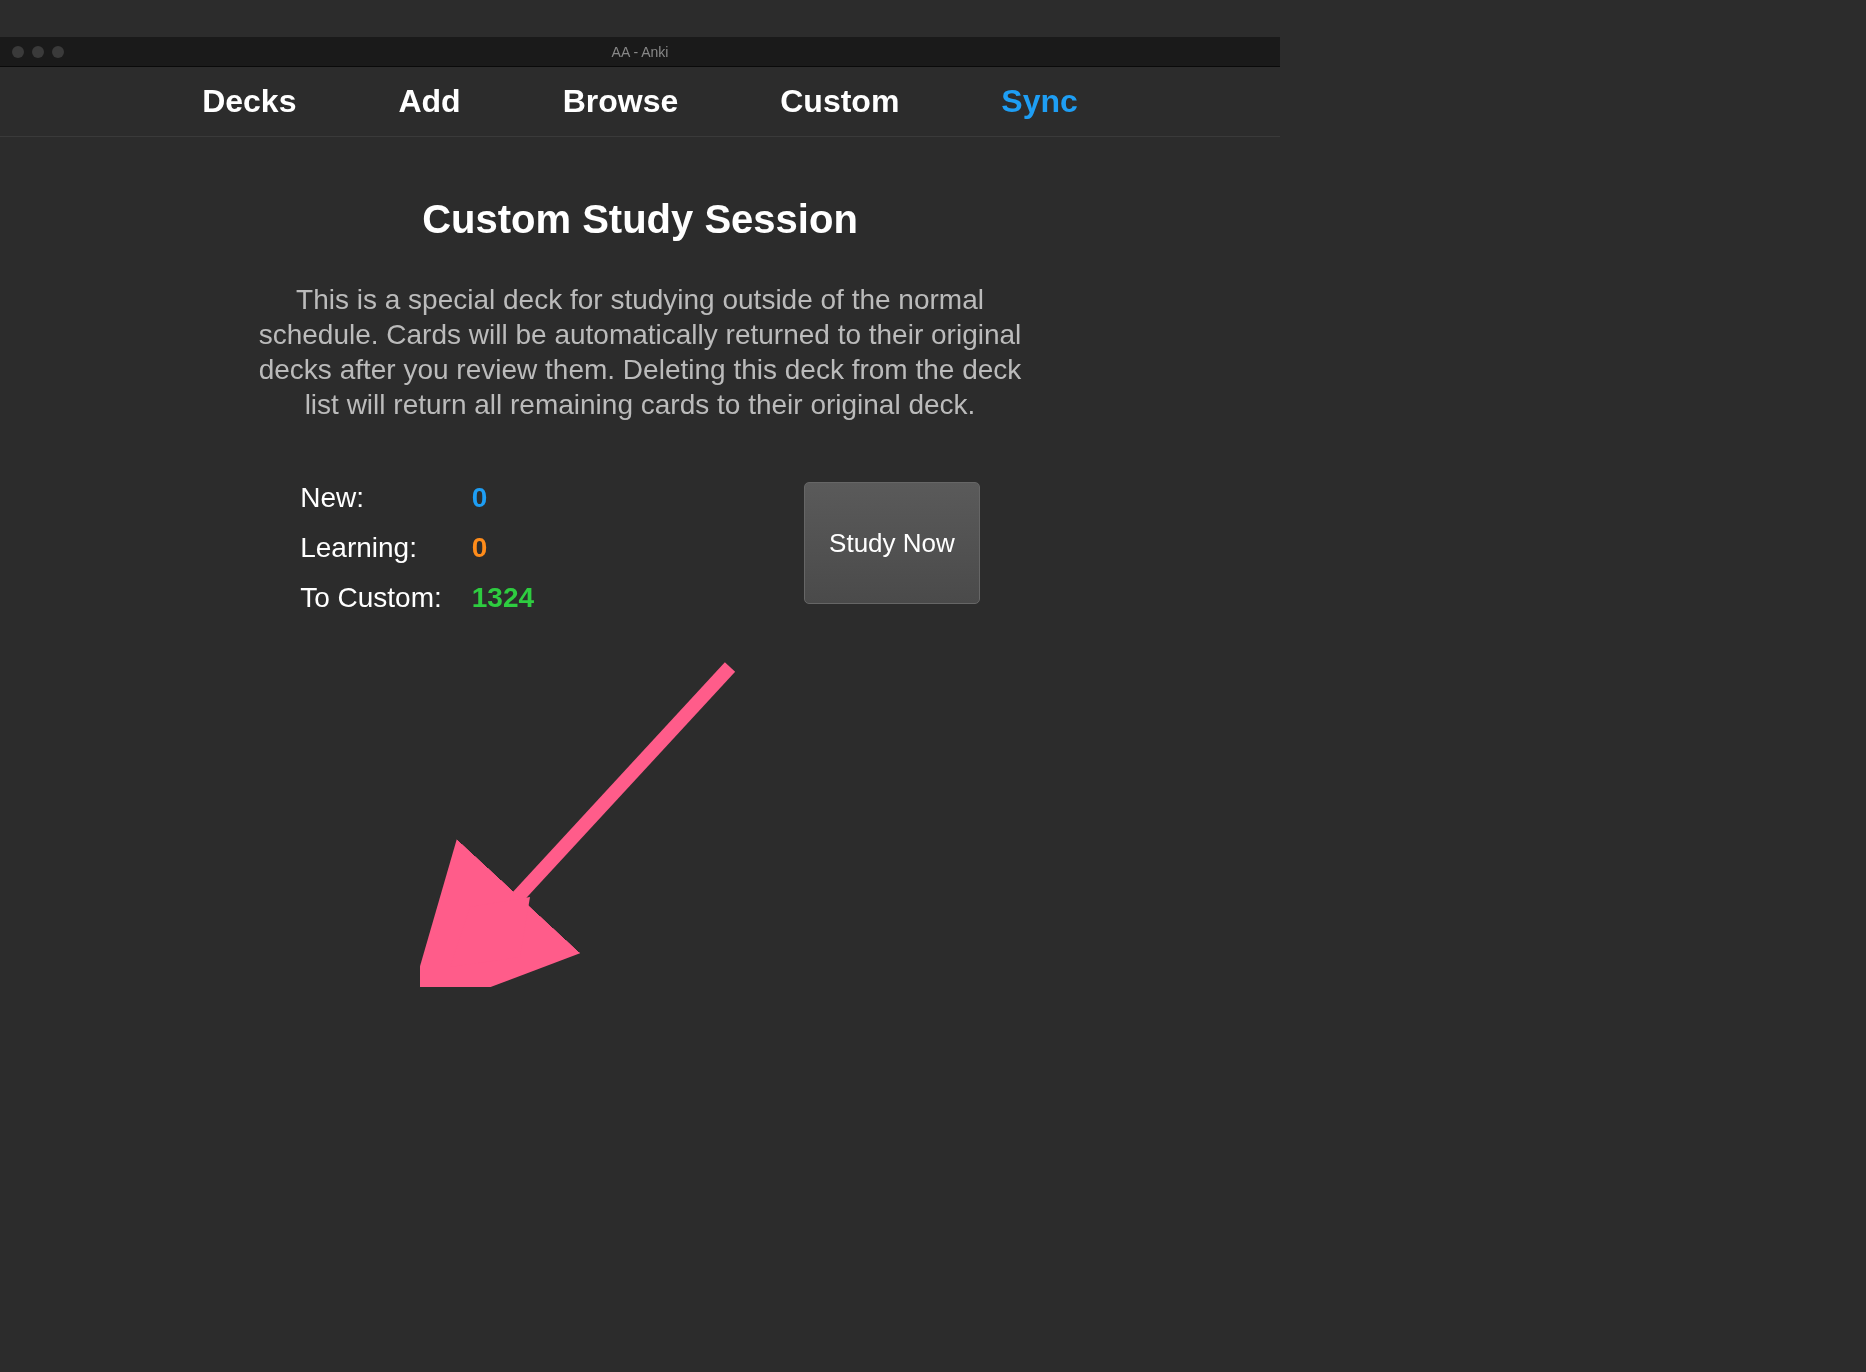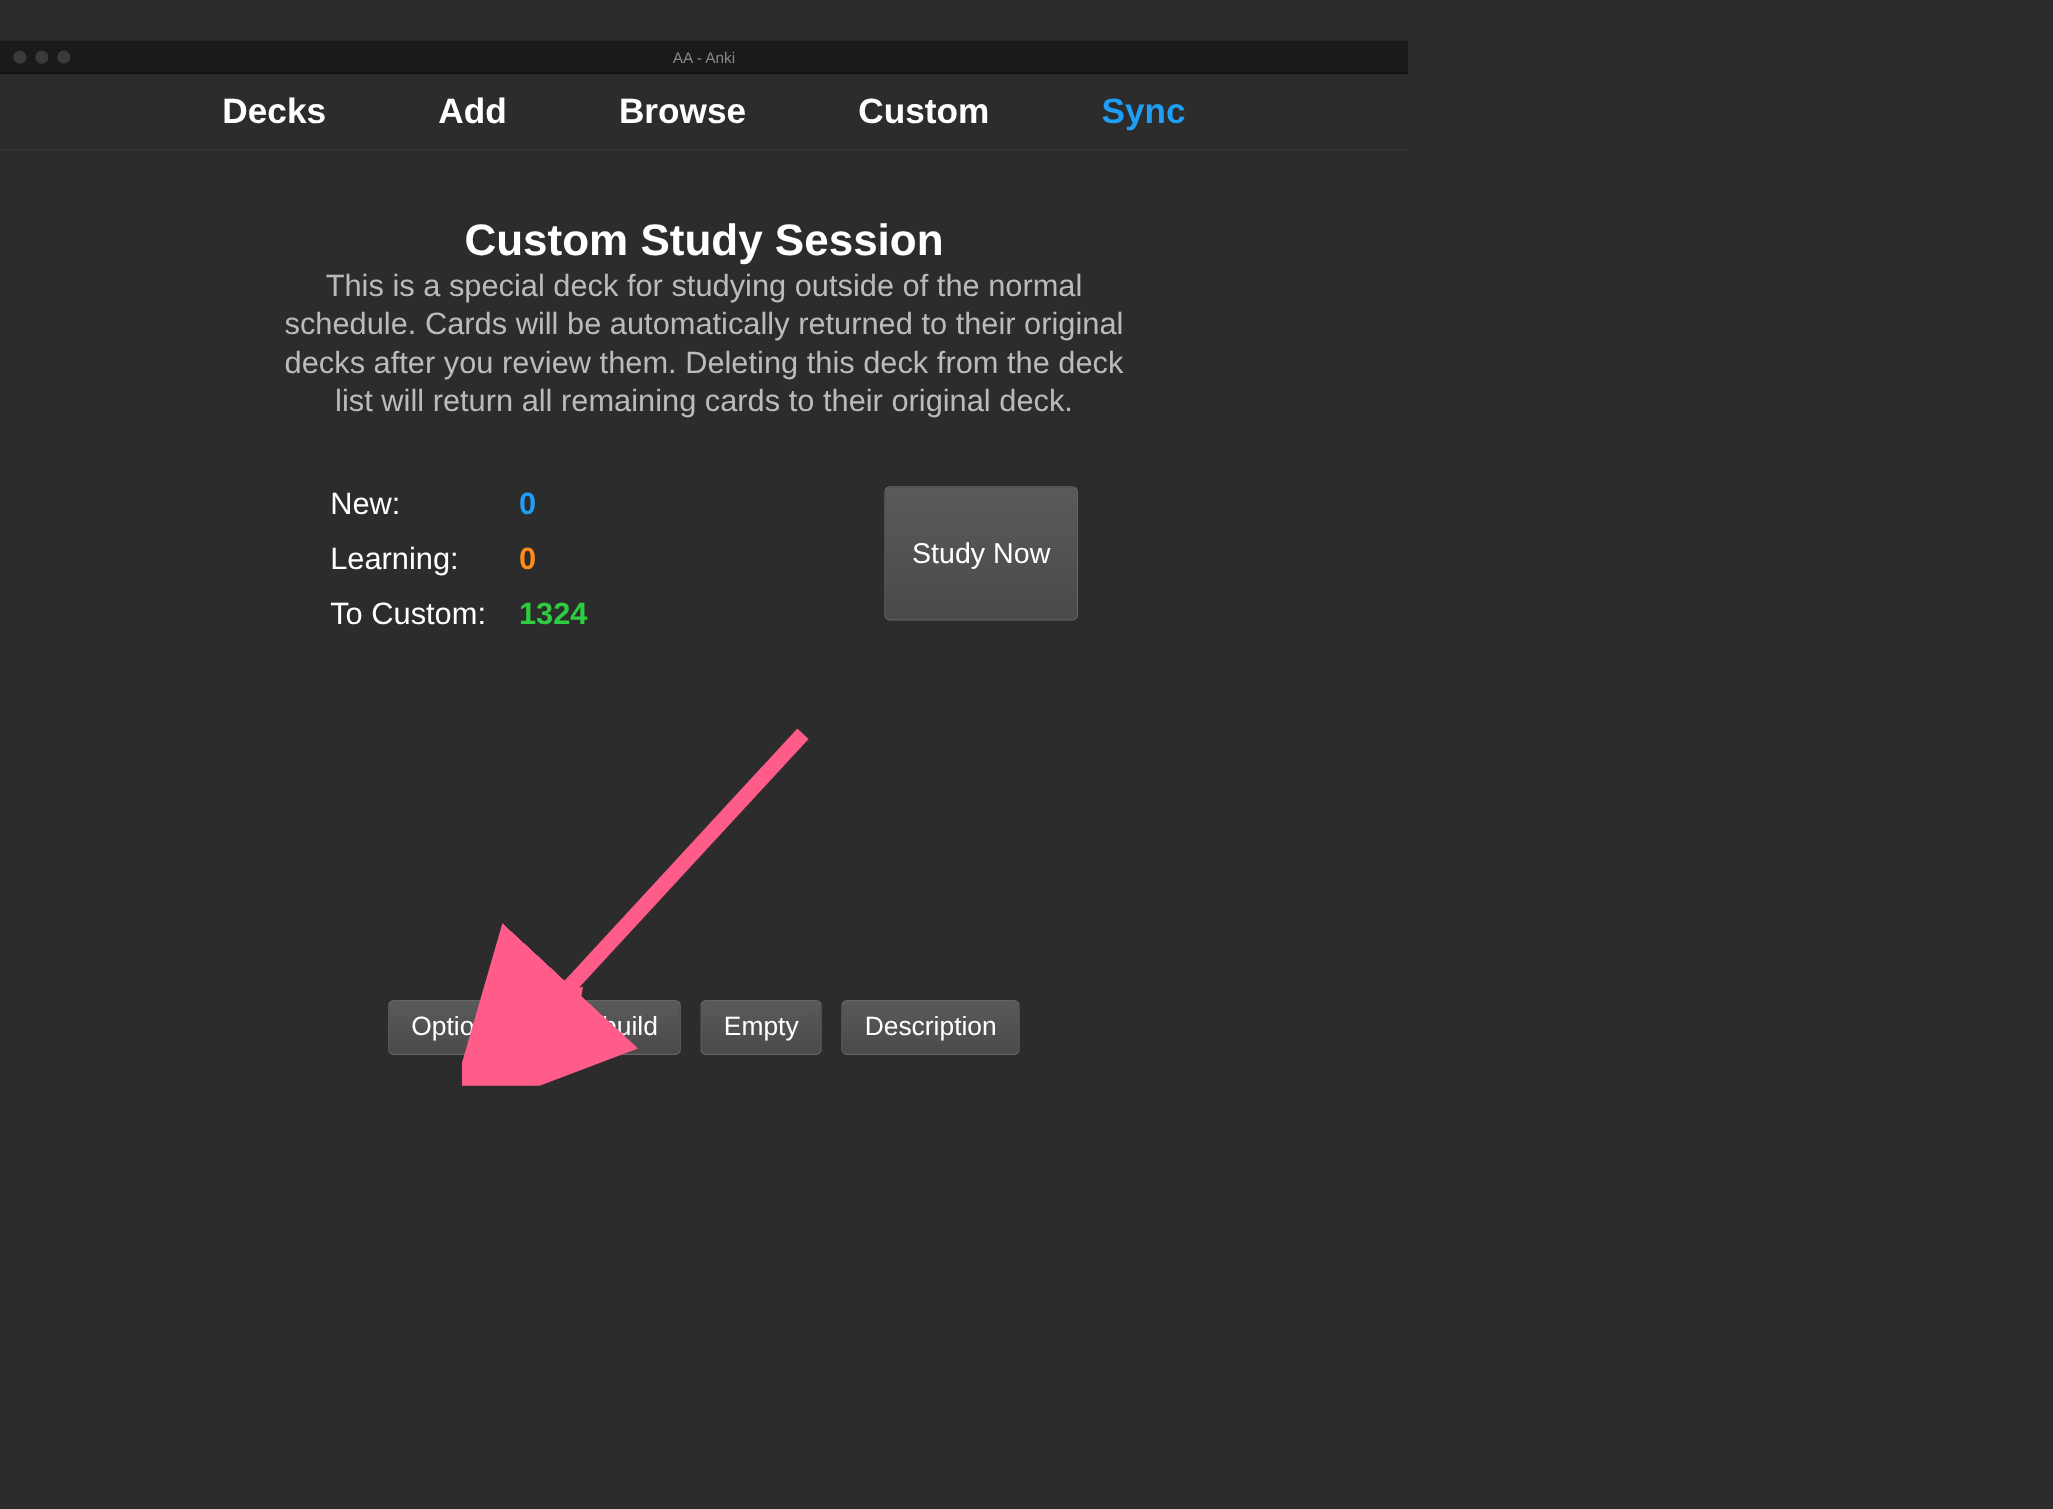--- a/index.html
+++ b/index.html
@@ -83,20 +83,21 @@
       flex-direction: column;
       align-items: center;
       position: relative;
       height: calc(100% - 100px);
     }
     
     .deck-title {
       font-size: 40px;
       font-weight: bold;
       color: #ffffff;
+      margin-bottom: 40px;
     }
     
     .deck-description {
       font-size: 28px;
       color: #bbb;
       text-align: center;
       max-width: 790px;
       line-height: 1.25;
       margin-bottom: 60px;
     }
@@ -197,26 +198,20 @@
         <div class="stat-label">New:</div>
         <div class="stat-value stat-new">0</div>
         <div class="stat-label">Learning:</div>
         <div class="stat-value stat-learning">0</div>
         <div class="stat-label">To Custom:</div>
         <div class="stat-value stat-review">1324</div>
       </div>
       <button class="study-button">Study Now</button>
     </div>
 
-    <div class="bottom-buttons">
-      <button class="bottom-button">Options</button>
-      <button class="bottom-button">Rebuild</button>
-      <button class="bottom-button">Empty</button>
-      <button class="bottom-button">Description</button>
-    </div>
 
     <svg class="arrow-annotation" style="position:absolute; left:420px; top:500px;" width="350" height="350">
       <defs>
         <marker id="arrowhead" markerWidth="12" markerHeight="12" refX="3" refY="6" orient="auto">
           <polygon points="0 0, 12 6, 0 12" fill="#ff5c8a"></polygon>
         </marker>
       </defs>
       <line x1="310" y1="30" x2="70" y2="290" stroke="#ff5c8a" stroke-width="14" marker-end="url(#arrowhead)"></line>
       <polygon points="50 270, 110 260, 100 320, 30 330" fill="#ff5c8a"></polygon>
     </svg>

